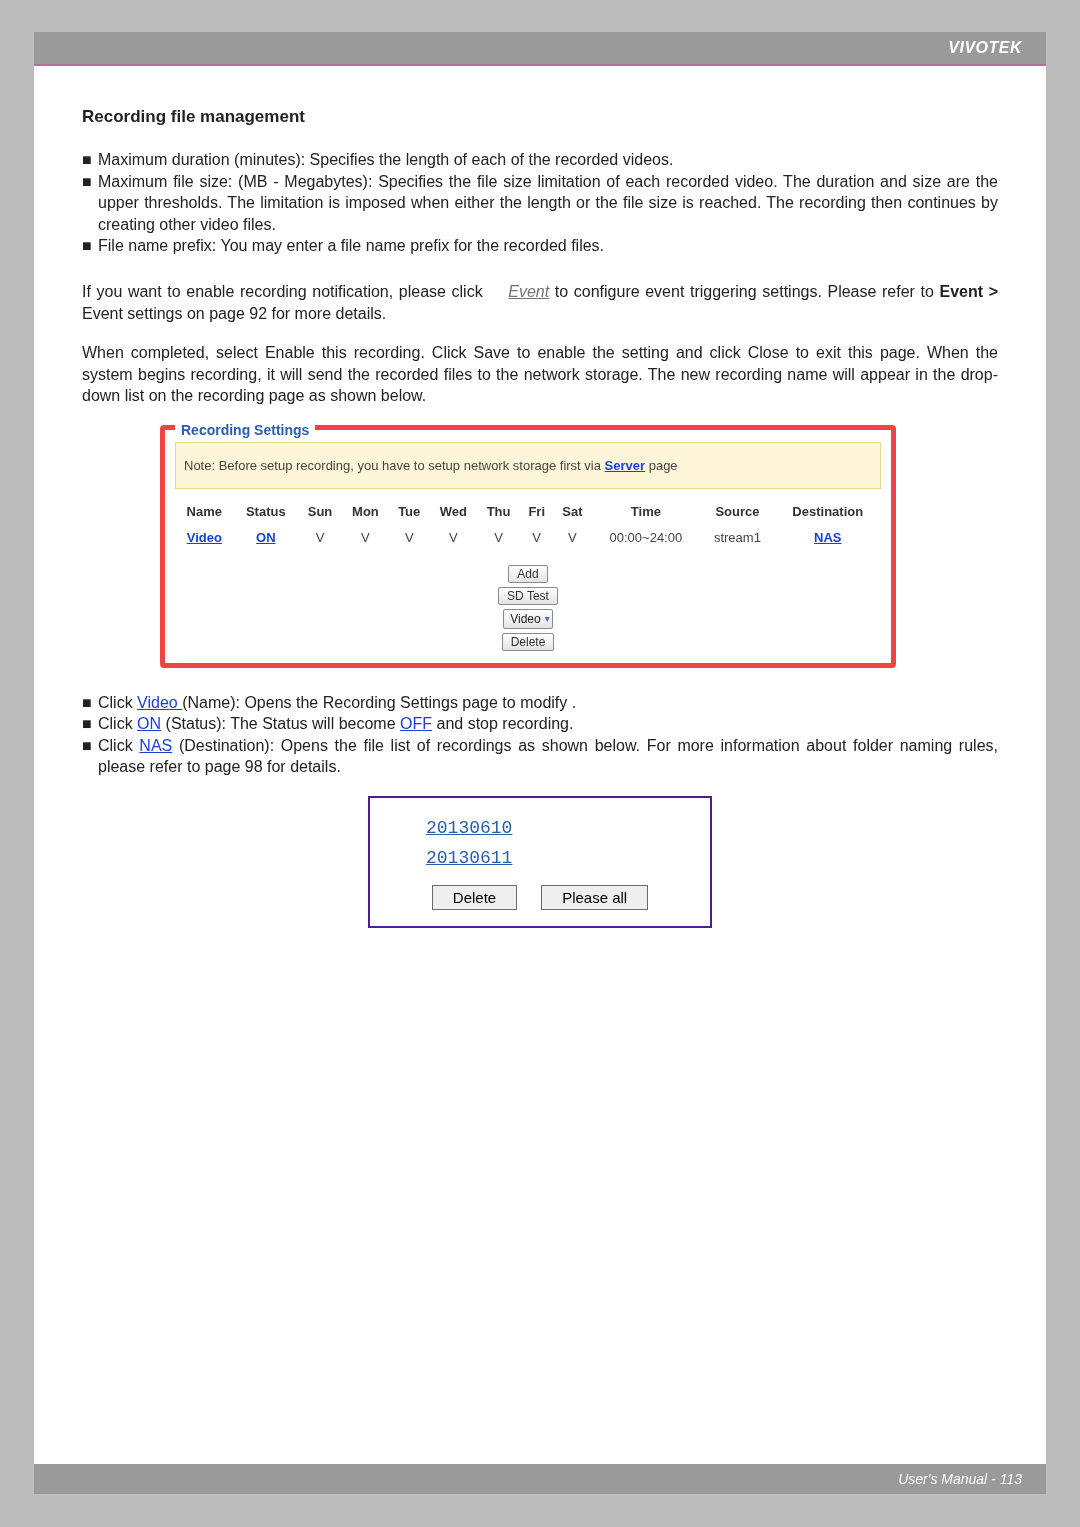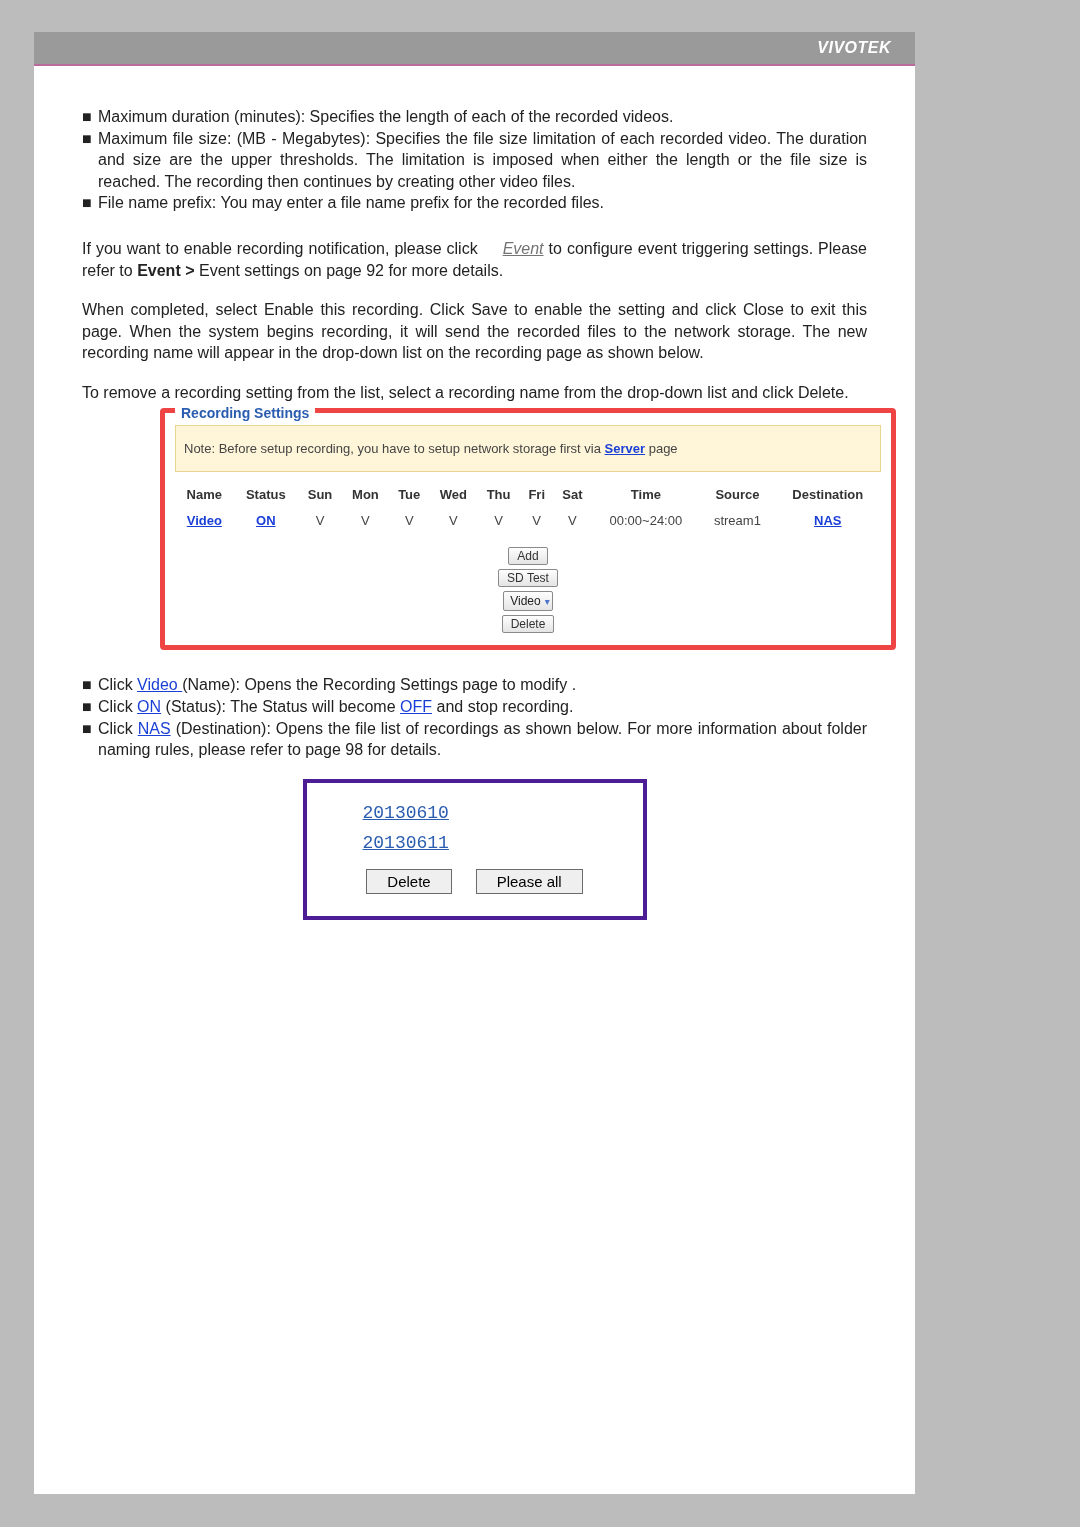--- a/index.html
+++ b/index.html
@@ -2,21 +2,21 @@
 <html><head>
 <meta charset="utf-8">
 <style>
   * { box-sizing: border-box; margin: 0; padding: 0; }
   html, body { width: 1080px; height: 1527px; }
   body { background: #bcbcbc; font-family: Arial, Helvetica, sans-serif; color: #333; }
   .page {
     position: absolute;
     left: 34px;
     top: 32px;
-    width: 881px;
+    width: 1012px;
     height: 1462px;
     background: #fff;
   }
   .header-band {
     height: 34px;
     background: #9a9a9a;
     border-bottom: 2px solid #b96b9c; 
     display: flex;
     justify-content: flex-end;
     align-items: center;
@@ -103,22 +103,22 @@
   .sel .caret { color: #4a74c9; font-size: 10px; }
 
   .clicklist { margin-bottom: 18px; }
   .clicklist .li { display: flex; }
   .clicklist .sq { width: 16px; flex: 0 0 16px; }
   .clicklist .txt { flex: 1; text-align: justify; }
 
   
   .fl-wrap { margin: 10px auto 0 auto; width: 344px; }
   .fl-box {
-    border: 4px solid #4c1d95;
-    padding: 18px 18px 22px 18px;
+    border: 2px solid #4c1d95;
+    padding: 18px 18px 16px 18px;
     font-size: 16px;
     color: #333;
   }
   .fl-link {
     color: #2a5db0;
     text-decoration: underline;
     font-family: "Courier New", monospace;
     font-size: 18px;
     display: block;
     padding-left: 38px;
@@ -149,20 +149,21 @@
 <body>
 
 <div class="page">
 
   <div class="header-band">
     <span class="brand">VIVOTEK</span>
   </div>
 
   <div class="content">
 
+    <div class="h1">Recording file management</div>
 
     <div class="bullets">
       <div class="li">
         <span class="sq">■</span>
         <span class="txt">Maximum duration (minutes): Specifies the length of each of the recorded videos.</span>
       </div>
       <div class="li">
         <span class="sq">■</span>
         <span class="txt">Maximum file size: (MB - Megabytes): Specifies the file size limitation of each recorded video. The duration and size are the upper thresholds. The limitation is imposed when either the length or the file size is reached. The recording then continues by creating other video files.</span>
       </div>
@@ -175,21 +176,20 @@
     <div class="para">
       <span>If you want to enable recording notification, please click </span>
       <a class="inline-link">Event</a>
       <span> to configure event triggering settings. Please refer to </span>
       <span class="bold">Event &gt;</span>
       <span> Event settings on page 92 for more details.</span>
     </div>
 
     <div class="para">When completed, select Enable this recording. Click Save to enable the setting and click Close to exit this page. When the system begins recording, it will send the recorded files to the network storage. The new recording name will appear in the drop-down list on the recording page as shown below.</div>
 
-    <div class="para" style="margin-bottom:0">To remove a recording setting from the list, select a recording name from the drop-down list and click Delete.</div>
 
     <div class="rs-wrap">
       <div class="rs-fieldset">
         <div class="rs-legend">Recording Settings</div>
 
         <div class="rs-note">
           <span>Note: Before setup recording, you have to setup network storage first via </span>
           <a class="link2">Server</a>
           <span> page</span>
         </div>
@@ -276,14 +276,17 @@
         <a class="fl-link">20130611</a>
         <div class="fl-actions">
           <button class="fl-btn">Delete</button>
           <button class="fl-btn">Please all</button>
         </div>
       </div>
     </div>
 
   </div>
 
+  <div class="footer-band">
+    <span class="footer-text">User's Manual - 113</span>
+  </div>
 
 </div>
 
 </body></html>

